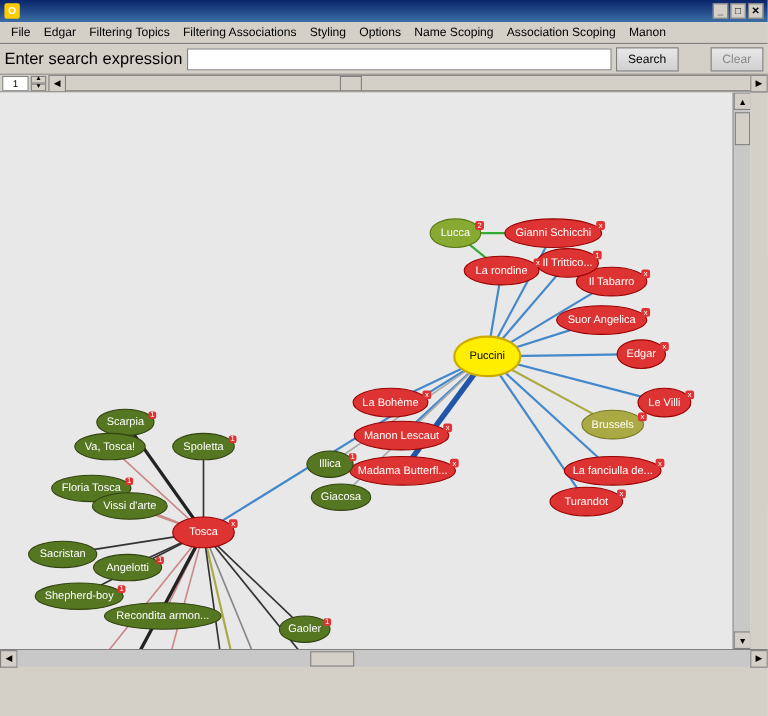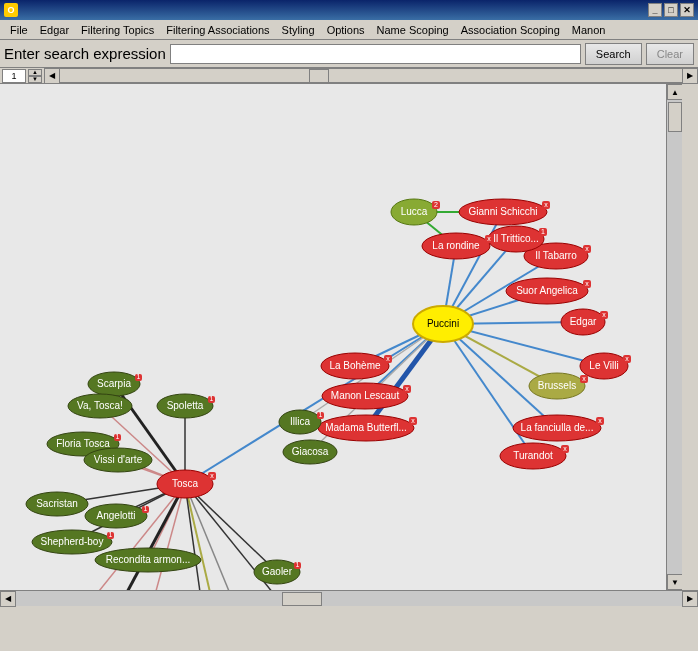--- a/index.html
+++ b/index.html
@@ -67,20 +67,21 @@
       text-align: center;
     }
     .clear-btn {
       height: 22px;
       padding: 0 10px;
       background: linear-gradient(to bottom, #e8e8e8, #d0d0d0);
       border: 1px solid #808080;
       cursor: pointer;
       font-size: 11px;
       color: #888;
+      margin-left: 25px;
     }
 
     
     .scroll-top {
       height: 16px;
       background: #d4d0c8;
       border-bottom: 1px solid #808080;
       display: flex;
       align-items: center;
     }

